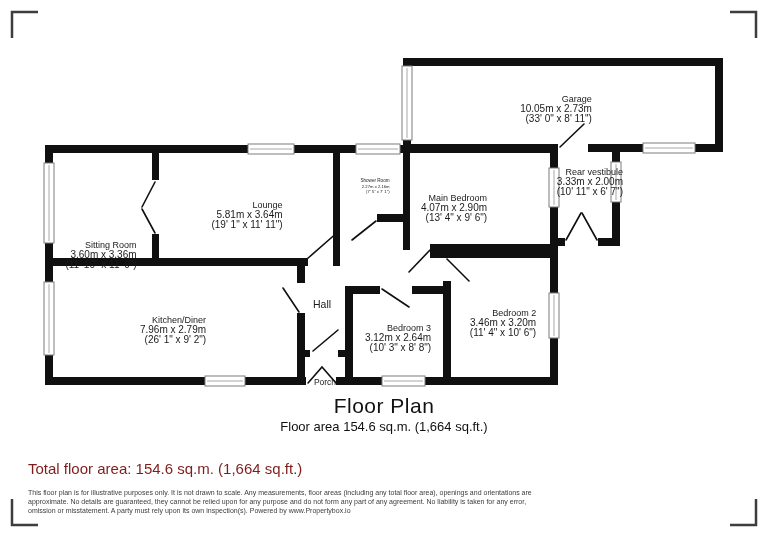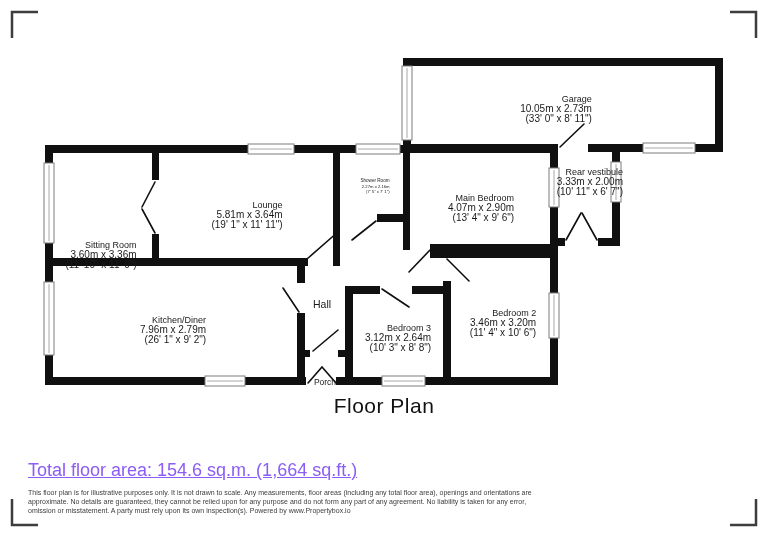--- a/index.html
+++ b/index.html
@@ -13,21 +13,21 @@
   .room-metric,.room-imperial{font-size:10px;line-height:9.5px;color:#1a1a1a;}
   .room-label.tiny .room-name{font-size:4.6px;line-height:5.6px;}
   .room-label.tiny .room-metric,.room-label.tiny .room-imperial{font-size:4.2px;line-height:5.4px;}
   .room-label.wrap{white-space:normal;width:76px;}
   .room-label.plain .room-name{font-size:10.5px;}
   .room-label.small-plain .room-name{font-size:8.5px;margin-top:17px;}
   #floor-plan-title{position:absolute;left:0;top:394px;width:768px;text-align:center;
     font-size:21px;letter-spacing:0.5px;color:#111;}
   #floor-area-subtitle{position:absolute;left:0;top:419px;width:768px;text-align:center;
     font-size:13px;color:#111;}
-  #total-area-line{position:absolute;left:28px;top:460px;font-size:18px;color:#8b5cf6;text-decoration:underline;}
+  #total-area-line{position:absolute;left:28px;top:460px;font-size:15px;color:#7f1d1d;}
   #disclaimer{position:absolute;left:28px;top:488px;font-size:7px;line-height:9px;color:#3c3c3c;}
 </style>
 </head>
 <body>
 
 <div id="canvas">
 
   <svg id="plan-svg" width="768" height="537" viewBox="0 0 768 537">
 
     <g fill="#101010">
@@ -130,21 +130,21 @@
     <div class="room-metric">5.81m x 3.64m</div>
     <div class="room-imperial">(19' 1" x 11' 11")</div>
   </div>
 
   <div class="room-label tiny" style="left:375px;top:178px;">
     <div class="room-name">Shower Room</div>
     <div class="room-metric">2.27m x 2.16m</div>
     <div class="room-imperial">(7' 5" x 7' 1")</div>
   </div>
 
-  <div class="room-label" style="left:481px;top:193px;">
+  <div class="room-label" style="left:454px;top:193px;">
     <div class="room-name">Main Bedroom</div>
     <div class="room-metric">4.07m x 2.90m</div>
     <div class="room-imperial">(13' 4" x 9' 6")</div>
   </div>
 
   <div class="room-label wrap" style="left:585px;top:167px;">
     <div class="room-name">Rear vestibule</div>
     <div class="room-metric">3.33m x 2.00m</div>
     <div class="room-imperial">(10' 11" x 6' 7")</div>
   </div>
@@ -175,20 +175,21 @@
     <div class="room-imperial">(10' 3" x 8' 8")</div>
   </div>
 
   <div class="room-label" style="left:503px;top:308px;">
     <div class="room-name">Bedroom 2</div>
     <div class="room-metric">3.46m x 3.20m</div>
     <div class="room-imperial">(11' 4" x 10' 6")</div>
   </div>
 
   <div id="floor-plan-title">Floor Plan</div>
+  <div id="floor-area-subtitle">Floor area 154.6 sq.m. (1,664 sq.ft.)</div>
   <div id="total-area-line">Total floor area: 154.6 sq.m. (1,664 sq.ft.)</div>
   <div id="disclaimer">
     <div>This floor plan is for illustrative purposes only. It is not drawn to scale. Any measurements, floor areas (including any total floor area), openings and orientations are</div>
     <div>approximate. No details are guaranteed, they cannot be relied upon for any purpose and do not form any part of any agreement. No liability is taken for any error,</div>
     <div>omission or misstatement. A party must rely upon its own inspection(s). Powered by www.Propertybox.io</div>
   </div>
 
 </div>
 
 </body></html>

